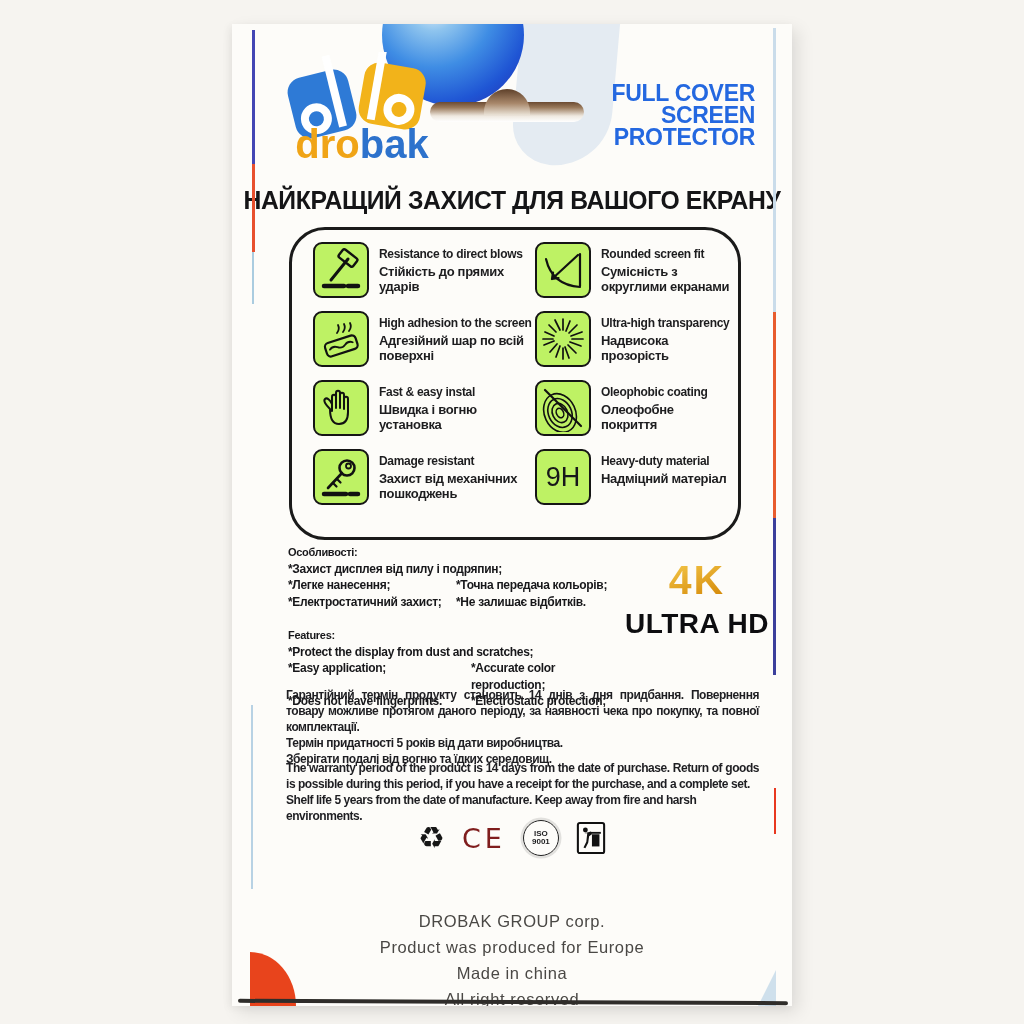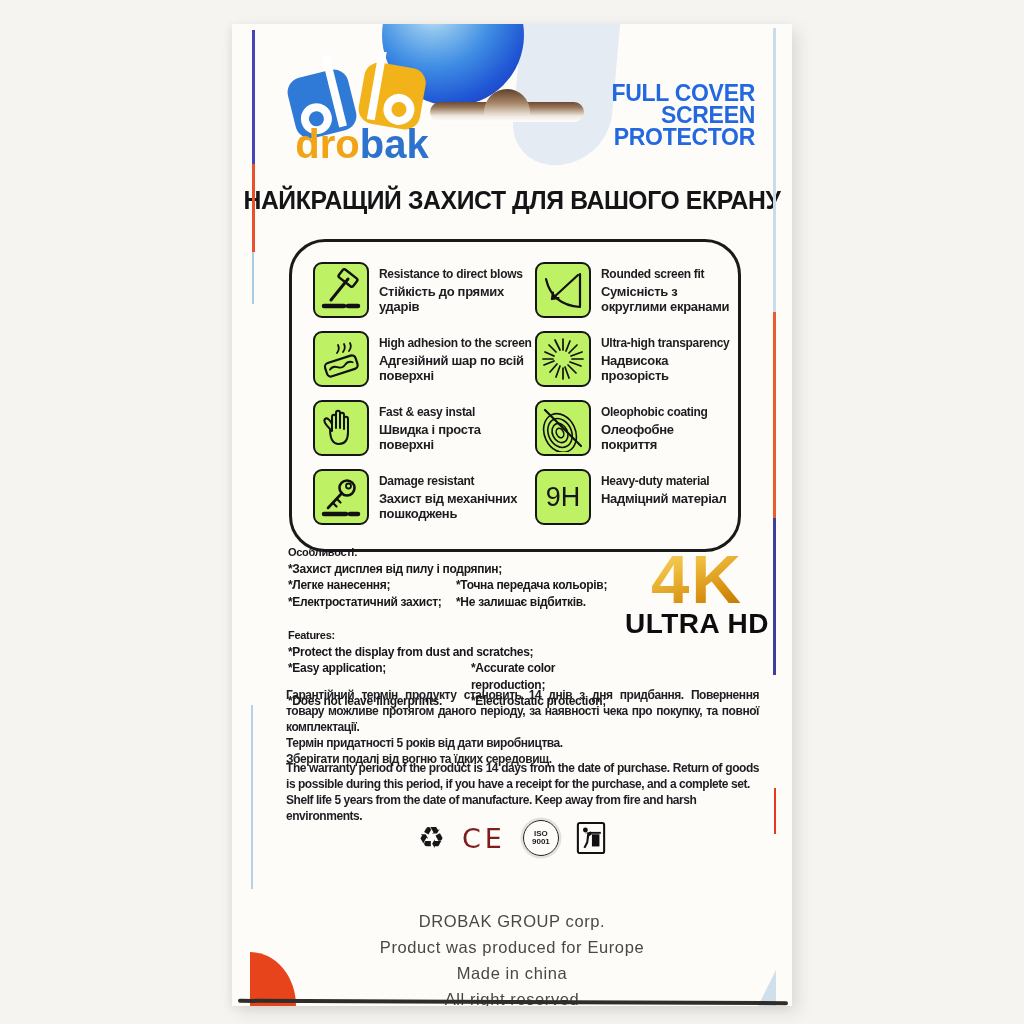--- a/index.html
+++ b/index.html
@@ -23,41 +23,41 @@
             font-weight:700;letter-spacing:0px;z-index:5;}
   .wm-dro{color:#f0a416;} .wm-bak{color:#2d72cc;}
   
   .ptitle{position:absolute;right:37px;top:58px;text-align:right;color:#2468e0;font-weight:700;
           font-size:23px;line-height:22px;letter-spacing:-.3px;z-index:4;}
   
   .headline{position:absolute;left:0;top:162px;width:560px;text-align:center;font-size:25.5px;
             font-weight:700;letter-spacing:-.4px;transform:scaleX(.97);color:#151517;}
   
   .fbox{position:absolute;left:57px;top:203px;width:452px;height:313px;border:3px solid #1a1a1a;
-        border-radius:36px;box-sizing:border-box;display:flex;padding:20px 14px 14px 21px;margin-top:12px;}
+        border-radius:36px;box-sizing:border-box;display:flex;padding:12px 14px 14px 21px;}
   .fcol-l{width:222px;flex:none;}
   .fcol-r{flex:1;}
   .frow{display:flex;margin-bottom:13px;}
   .ficon{width:52px;height:52px;border:2.5px solid #151515;border-radius:9px;box-sizing:content-box;
          flex:none;display:flex;align-items:center;justify-content:center;background:#bef264;}
   .ftxt{margin-left:10px;padding-top:5px;}
   .fen{font-size:12px;font-weight:700;letter-spacing:-.3px;white-space:nowrap;line-height:15px;}
   .fua{font-size:13px;font-weight:700;letter-spacing:-.3px;line-height:14.5px;margin-top:3px;max-width:160px;}
   .fcol-r .fua{max-width:134px;}
   .badge9h{font-size:27px;font-weight:400;color:#17171a;letter-spacing:0;}
   
   .bullets{position:absolute;left:56px;top:520px;width:330px;font-size:12px;font-weight:700;
            letter-spacing:-.3px;line-height:16.5px;color:#17171a;}
   .bhead{font-size:11px;}
   .brow{display:grid;grid-template-columns:168px auto;}
   .brow-en{display:grid;grid-template-columns:183px auto;}
   .bspace{height:17px;}
   
   .uhd{position:absolute;left:380px;top:528px;width:170px;text-align:center;}
-  .uhd-4k{font-size:69px;font-weight:700;line-height:56px;letter-spacing:2px;
+  .uhd-4k{font-size:41px;font-weight:700;line-height:56px;letter-spacing:2px;
           background:linear-gradient(160deg,#f8dc7e 0%,#eebc3e 35%,#d78e0e 68%,#a96602 100%);
           -webkit-background-clip:text;background-clip:text;color:transparent;}
   .uhd-hd{font-size:28px;font-weight:700;color:#0d0d10;line-height:32px;letter-spacing:.5px;}
   
   .warr{position:absolute;left:54px;width:473px;font-size:12px;font-weight:700;letter-spacing:-.45px;
         line-height:16px;color:#1e1e22;}
   .warr-ua{top:663px;} .warr-en{top:736px;}
   .just{text-align:justify;}
   
   .certs{position:absolute;left:0;top:792px;width:560px;height:44px;display:flex;align-items:center;
@@ -155,21 +155,21 @@
         </div>
 
         <div class="frow">
           <div class="ficon">
             <svg width="48" height="48" viewBox="0 0 48 48" fill="none" stroke="#111" stroke-width="2" stroke-linecap="round" stroke-linejoin="round">
               <path d="M13 25 C9 21 6 17 8 15 C10 13 13 16 15 20 L15 27 M15 27 L15 13 C15 10 19 10 19 13 L19 24 M19 24 L19 9 C19 6 23 6 23 9 L23 24 M23 24 L23 11 C23 8 27 8 27 11 L27 25 M27 25 L27 15 C27 12 31 12 31 15 L31 28 M13 25 C13 33 15 40 22 40 C29 40 31 35 31 28"></path>
             </svg>
           </div>
           <div class="ftxt">
             <div class="fen">Fast &amp; easy instal</div>
-            <div class="fua">Швидка і проста поверхні</div>
+            <div class="fua">Швидка і вогню установка</div>
           </div>
         </div>
 
         <div class="frow">
           <div class="ficon">
             <svg width="48" height="48" viewBox="0 0 48 48" fill="none" stroke="#111" stroke-linecap="round">
               <path d="M7 41 h22 M33 41 h8" stroke-width="4.5"></path>
               <path d="M11 35 L25 20" stroke-width="2.6"></path>
               <path d="M16 30 l3.5 3.5 M20 26 l3.5 3.5" stroke-width="2.2"></path>
               <circle cx="30" cy="15" r="7.5" stroke-width="2.6"></circle>

